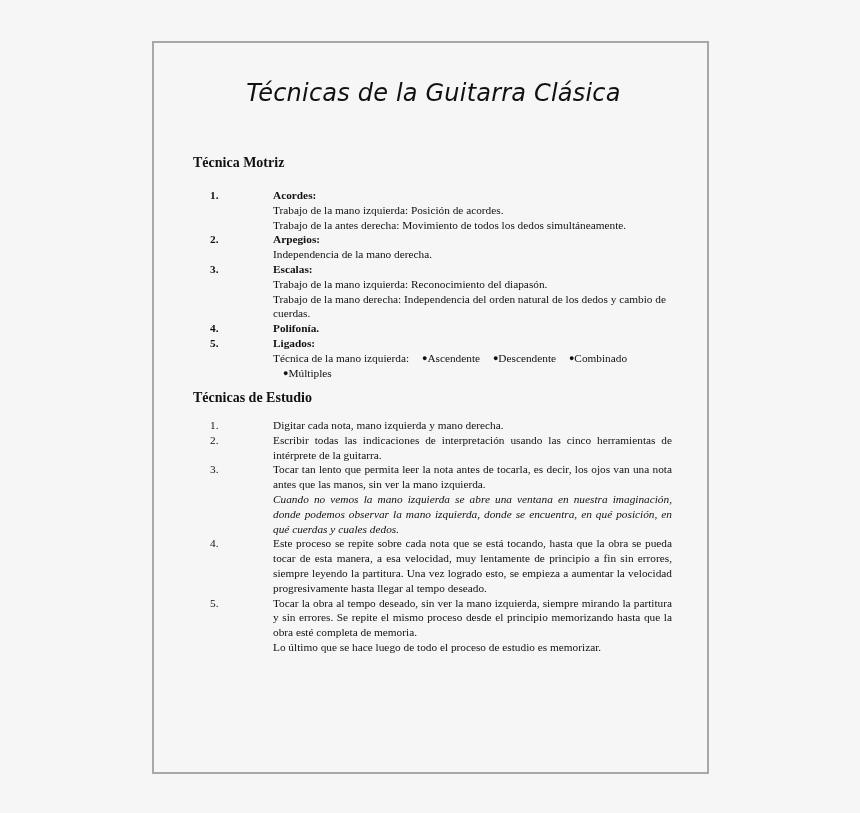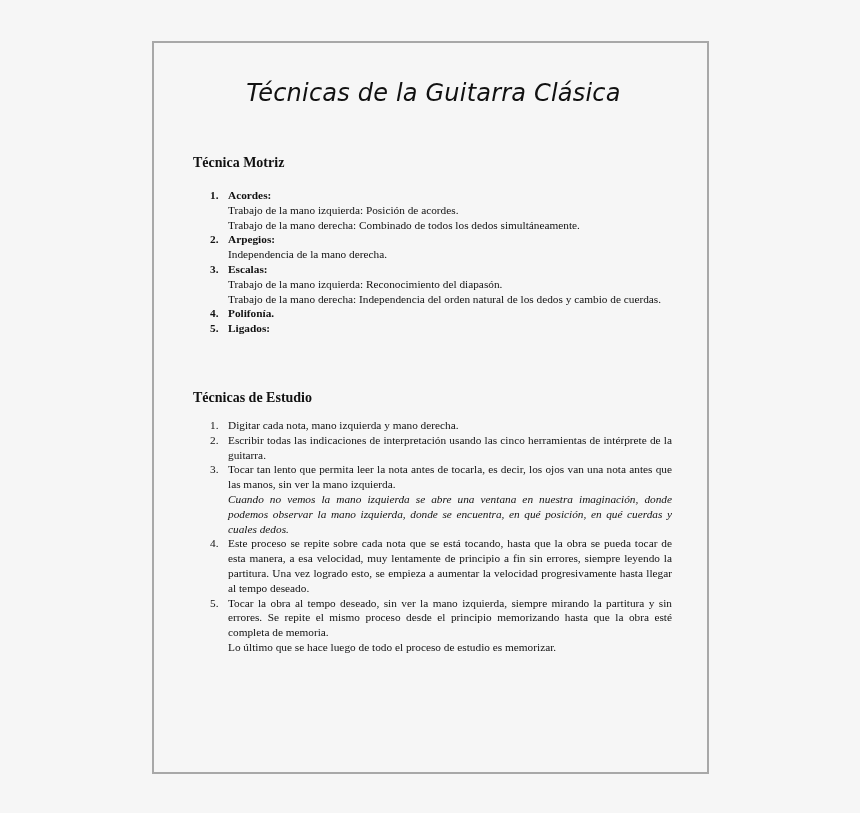--- a/index.html
+++ b/index.html
@@ -45,59 +45,66 @@
       line-height: 14.8px;
     }
     .list1 { top: 145px; }
     .list2 { top: 375px; }
     .item { position: relative; padding-left: 34px; }
     .num {
       position: absolute; left: 16px; top: 0;
     }
     .list1 .num { font-weight: bold; }
     .item-title { font-weight: bold; }
-    .line { display: block; }
+    .line { display: block; margin-left: 45px; }
     .justify { text-align: justify; }
     .italic { font-style: italic; }
     .bullet { margin-left: 10px; }
     .bullet-dot { font-size: 9px; vertical-align: 1px; }
   </style>
 </head>
 <body>
 
 <div class="page">
   <div class="title">Técnicas de la Guitarra Clásica</div>
 
   <div class="section-heading sec1">Técnica Motriz</div>
 
   <div class="list list1">
     <div class="item">
       <span class="num">1.</span>
       <span class="line item-title">Acordes:</span>
       <span class="line">Trabajo de la mano izquierda: Posición de acordes.</span>
-      <span class="line">Trabajo de la mano derecha: Combinado de todos los dedos simultáneamente.</span>
+      <span class="line">Trabajo de la antes derecha: Movimiento de todos los dedos simultáneamente.</span>
     </div>
     <div class="item">
       <span class="num">2.</span>
       <span class="line item-title">Arpegios:</span>
       <span class="line">Independencia de la mano derecha.</span>
     </div>
     <div class="item">
       <span class="num">3.</span>
       <span class="line item-title">Escalas:</span>
       <span class="line">Trabajo de la mano izquierda: Reconocimiento del diapasón.</span>
       <span class="line">Trabajo de la mano derecha: Independencia del orden natural de los dedos y cambio de cuerdas.</span>
     </div>
     <div class="item">
       <span class="num">4.</span>
       <span class="line item-title">Polifonía.</span>
     </div>
     <div class="item">
       <span class="num">5.</span>
       <span class="line item-title">Ligados:</span>
+      <span class="line">
+        <span>Técnica de la mano izquierda:</span>
+        <span class="bullet"><span class="bullet-dot">●</span><span>Ascendente</span></span>
+        <span class="bullet"><span class="bullet-dot">●</span><span>Descendente</span></span>
+        <span class="bullet"><span class="bullet-dot">●</span><span>Combinado</span></span>
+        <span class="bullet"><span class="bullet-dot">●</span><span>Múltiples</span></span>
+      </span>
     </div>
   </div>
 
   <div class="section-heading sec2">Técnicas de Estudio</div>
 
   <div class="list list2">
     <div class="item">
       <span class="num">1.</span>
       <span class="line justify">Digitar cada nota, mano izquierda y mano derecha.</span>
     </div>

